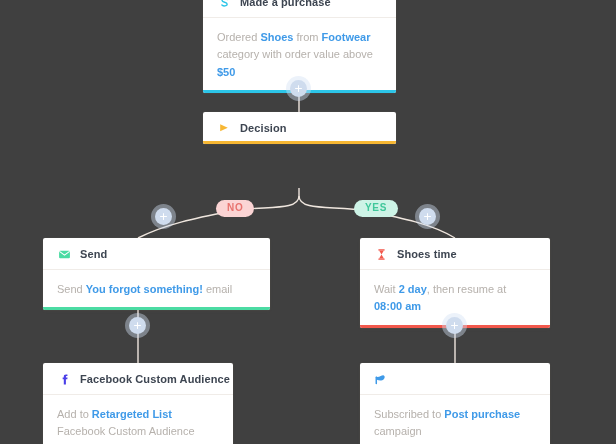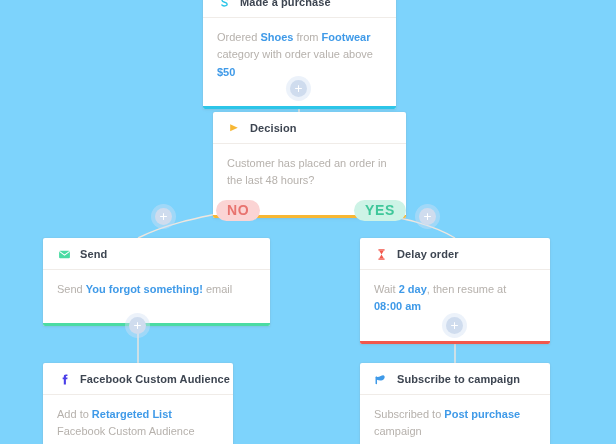--- a/index.html
+++ b/index.html
@@ -33,21 +33,21 @@
     border-bottom:1px solid #f0ece8;
   }
   .card-title {
     font-size:11px;
     font-weight:bold;
     color:#3d4551;
     letter-spacing:0.1px;
     white-space:nowrap;
   }
   .card-body {
-    padding:11px 14px 28px 14px;
+    padding:11px 14px 12px 14px;
     font-size:11px;
     line-height:1.58;
     color:#b6b1ac;
   }
   .card-body b { font-weight:bold; }
   .accent {
     position:absolute;
     left:0; right:0; bottom:0;
     height:3px;
   }
@@ -58,21 +58,21 @@
     display:flex; align-items:center; justify-content:center;
     flex:0 0 14px;
   }
 
   
   .badge {
     position:absolute;
     z-index:6;
     padding:3px 11px 4px 11px;
     border-radius:11px;
-    font-size:14px;
+    font-size:10px;
     font-weight:bold;
     letter-spacing:0.7px;
     line-height:1;
   }
   .badge-no  { background:#fbd4d4; color:#e8736f; }
   .badge-yes { background:#cdf3e6; color:#3fc79a; }
 
   
   .plus {
     position:absolute;
@@ -88,21 +88,21 @@
     position:absolute;
     background:#ffffff;
     border-radius:1px;
   }
   .plus::before { width:7px; height:1.6px; }
   .plus::after  { width:1.6px; height:7px; }
 </style>
 </head>
 <body style="background: rgb(253, 248, 243);">
 
-<div id="canvas" style="background: #7dd3fc;">
+<div id="canvas" style="background: #404040;">
 
   <svg id="wires" viewBox="0 0 616 444" xmlns="http://www.w3.org/2000/svg">
     <g fill="none" stroke="#efe6de" stroke-width="1.4">
 
       <path d="M299,62 L299,112"></path>
 
       <path d="M299,188 L299,196"></path>
 
       <path d="M299,196 C299,212 262,205 231,211 C196,218 166,224 138,238"></path>
 
@@ -122,30 +122,29 @@
         </svg>
       </span>
       <span class="card-title">Made a purchase</span>
     </div>
     <div class="card-body">Ordered <b style="color: rgb(63, 154, 232);">Shoes</b> from <b style="color: rgb(63, 154, 232);">Footwear</b> category with order value above <b style="color: rgb(63, 154, 232);">$50</b></div>
     <div class="accent" style="background: rgb(44, 197, 232);"></div>
   </div>
 
   <div class="plus" style="left:290px; top:80px;"></div>
 
-  <div class="card" style="left:213px; top:112px; width:193px;">
+  <div class="card" style="left:203px; top:112px; width:193px;">
     <div class="card-head">
       <span class="ic">
         <svg width="13" height="13" viewBox="0 0 24 24">
           <path d="M4 4 L18 10.5 L4 17 Z" fill="#f7b733"></path>
         </svg>
       </span>
       <span class="card-title">Decision</span>
     </div>
-    <div class="card-body" style="min-height:44px;">Customer has placed an order in the last 48 hours?</div>
     <div class="accent" style="background: rgb(247, 183, 51);"></div>
   </div>
 
   <div class="badge badge-no" style="left:216px; top:200px;">NO</div>
 
   <div class="badge badge-yes" style="left:354px; top:200px;">YES</div>
 
   <div class="plus" style="left:155px; top:208px;"></div>
   <div class="plus" style="left:419px; top:208px;"></div>
 
@@ -166,21 +165,21 @@
   <div class="card" style="left:360px; top:238px; width:190px;">
     <div class="card-head">
       <span class="ic">
         <svg width="13" height="13" viewBox="0 0 24 24">
           <rect x="6" y="2.5" width="12" height="2.2" rx="1" fill="#f2584c"></rect>
           <rect x="6" y="19.3" width="12" height="2.2" rx="1" fill="#f2584c"></rect>
           <path d="M7.6 4.7 L16.4 4.7 L12 12 Z" fill="#f2584c"></path>
           <path d="M7.6 19.3 L16.4 19.3 L12 12 Z" fill="#f2584c"></path>
         </svg>
       </span>
-      <span class="card-title">Delay order</span>
+      <span class="card-title">Shoes time</span>
     </div>
     <div class="card-body">Wait <b style="color: rgb(63, 154, 232);">2 day</b>, then resume at <b style="color: rgb(63, 154, 232);">08:00 am</b></div>
     <div class="accent" style="background: rgb(242, 88, 76);"></div>
   </div>
 
   <div class="plus" style="left:129px; top:317px;"></div>
   <div class="plus" style="left:446px; top:317px;"></div>
 
   <div class="card" style="left:43px; top:363px; width:190px;">
     <div class="card-head">
@@ -196,19 +195,18 @@
   </div>
 
   <div class="card" style="left:360px; top:363px; width:190px;">
     <div class="card-head">
       <span class="ic">
         <svg width="14" height="14" viewBox="0 0 24 24">
           <path d="M3.5 8.2c2.6.6 5.4.2 8-1.2 2-1 3.8-1.6 5.2-1.1 1.8.7 2.2 3 .9 5.3-1.1 2-3 3.2-5.3 3.4-2.6.2-5.1-.2-7.4-1.2z" fill="#3f9ae8"></path>
           <rect x="2.6" y="7.6" width="2.6" height="13.2" rx="1.2" fill="#3f9ae8"></rect>
         </svg>
       </span>
-      <span class="card-title">Subscribe to campaign</span>
     </div>
     <div class="card-body">Subscribed to <b style="color: rgb(63, 154, 232);">Post purchase</b> campaign</div>
 
   </div>
 
 </div>
 
 </body></html>

